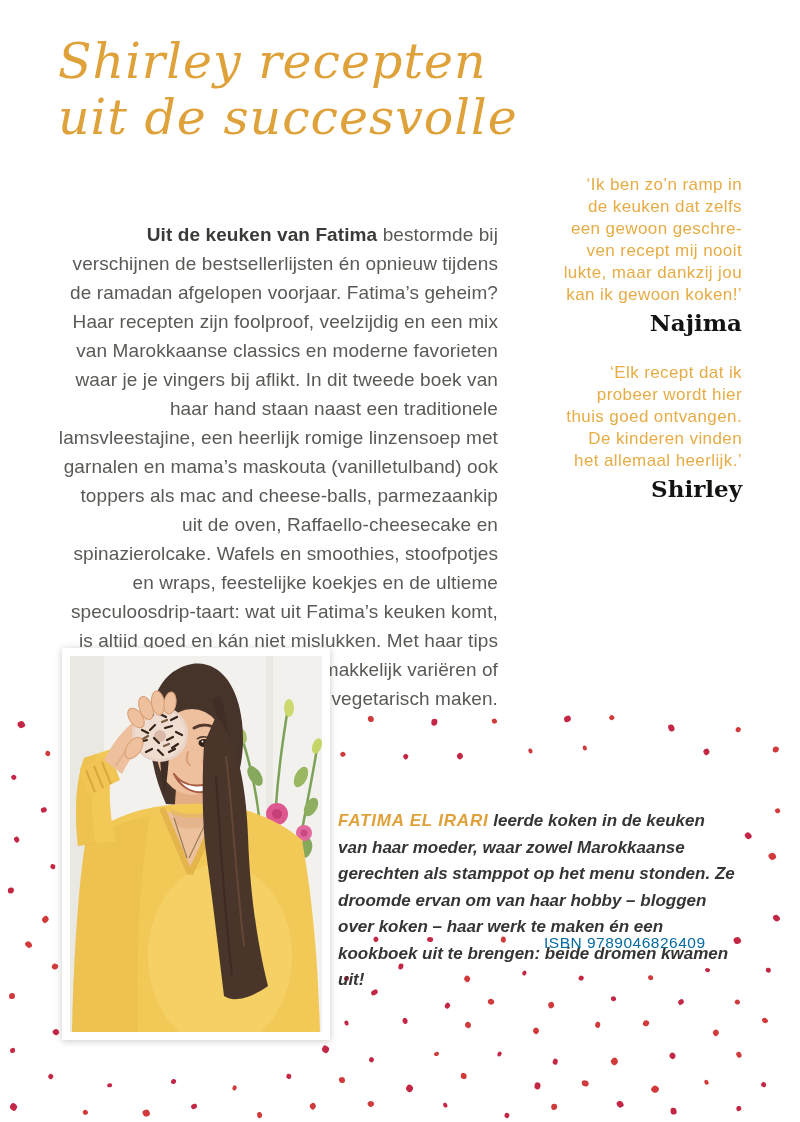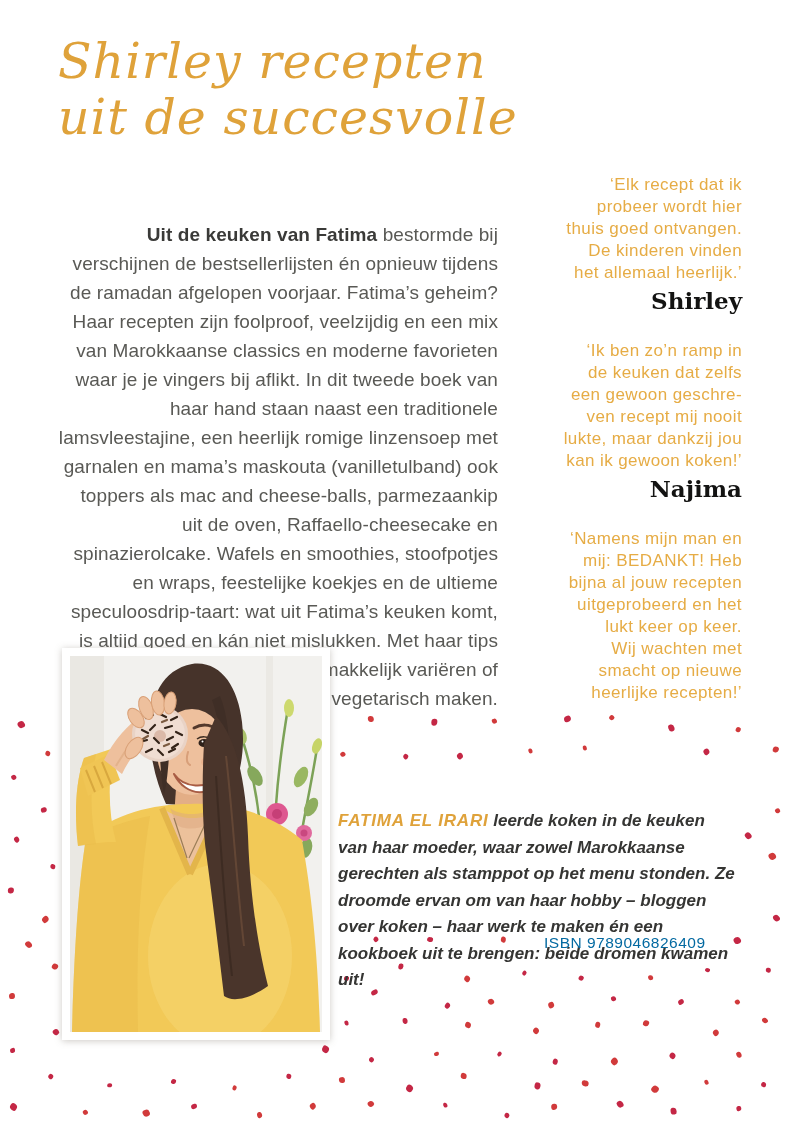--- a/index.html
+++ b/index.html
@@ -144,45 +144,37 @@
 
   <header class="headline">
     <div class="script-line">Shirley recepten</div>
     <div class="script-line">uit de succesvolle</div>
   </header>
 
   <p class="intro"><strong>Uit de keuken van Fatima</strong><span> bestormde bij verschijnen de bestsellerlijsten én opnieuw tijdens de ramadan afgelopen voorjaar. Fatima’s geheim? Haar recepten zijn foolproof, veelzijdig en een mix van Marokkaanse classics en moderne favorieten waar je je vingers bij aflikt. In dit tweede boek van haar hand staan naast een traditionele lamsvleestajine, een heerlijk romige linzensoep met garnalen en mama’s maskouta (vanilletulband) ook toppers als mac and cheese-balls, parmezaankip uit de oven, Raffaello-cheesecake en spinazierolcake. Wafels en smoothies, stoofpotjes en wraps, feestelijke koekjes en de ultieme speculoosdrip-taart: wat uit Fatima’s keuken komt, is altijd goed en kán niet mislukken. Met haar tips en tricks kun je bovendien makkelijk variëren of een gerecht kidsproof of vegetarisch maken.</span></p>
 
   <aside class="quotes">
     <div class="quote">
-      <div class="quote-text">‘Elk recept dat ik
-probeer wordt hier
-thuis goed ontvangen.
-De kinderen vinden
-het allemaal heerlijk.’</div>
-      <div class="quote-name">Shirley</div>
-    </div>
-    <div class="quote">
       <div class="quote-text">‘Ik ben zo’n ramp in
 de keuken dat zelfs
 een gewoon geschre-
 ven recept mij nooit
 lukte, maar dankzij jou
 kan ik gewoon koken!’</div>
       <div class="quote-name">Najima</div>
     </div>
     <div class="quote">
-      <div class="quote-text">‘Namens mijn man en
-mij: BEDANKT! Heb
-bijna al jouw recepten
-uitgeprobeerd en het
-lukt keer op keer.
-Wij wachten met
-smacht op nieuwe
-heerlijke recepten!’</div>
+      <div class="quote-text">‘Elk recept dat ik
+probeer wordt hier
+thuis goed ontvangen.
+De kinderen vinden
+het allemaal heerlijk.’</div>
+      <div class="quote-name">Shirley</div>
+    </div>
+    <div class="quote">
     </div>
   </aside>
 
   <figure class="photo-frame" style="margin:0;">
     <svg viewBox="0 0 252 376" preserveAspectRatio="none">
 
       <rect width="252" height="376" fill="#f2f1ee"></rect>
       <rect x="0" width="34" height="376" fill="#eae8e3"></rect>
       <rect x="196" y="0" width="7" height="190" fill="#e6e4de" opacity="0.6"></rect>
 

